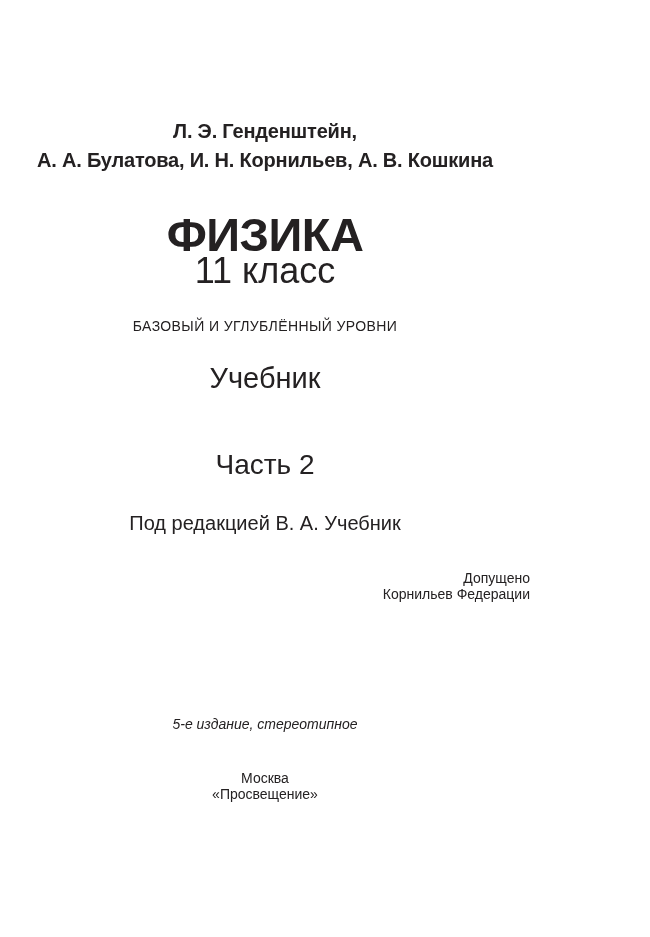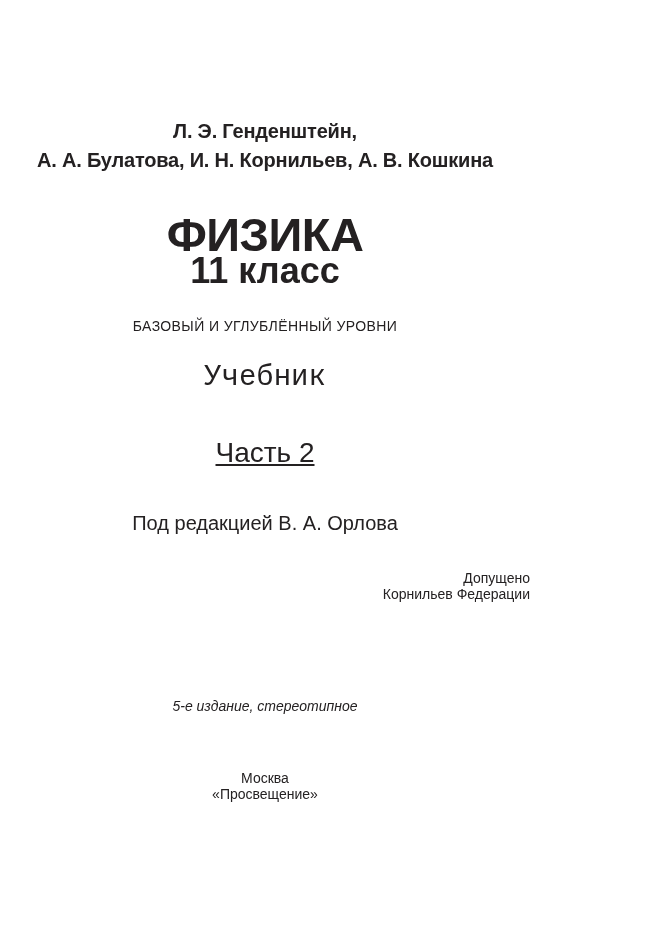--- a/index.html
+++ b/index.html
@@ -33,65 +33,63 @@
   .book-title {
     top: 208px;
     font-size: 47px;
     font-weight: 700;
     line-height: 54px;
     letter-spacing: -0.5px;
   }
   .grade {
     top: 250px;
     font-size: 36px;
-    font-weight: 700;
+    font-weight: 400;
     line-height: 42px;
   }
   .level {
     top: 318px;
     font-size: 14px;
     font-weight: 400;
     letter-spacing: 0.4px;
     line-height: 17px;
   }
   .book-type {
     top: 360px;
     font-size: 29px;
     font-weight: 400;
     line-height: 36px;
-    font-family: Liberation Mono, monospace;
   }
   .parts-note {
     top: 396px;
     font-size: 19px;
     font-weight: 400;
     line-height: 23px;
   }
   .part-number {
-    top: 436px;
+    top: 448px;
     font-size: 28px;
     font-weight: 400;
     line-height: 34px;
-    text-decoration: underline;
   }
   .editor {
     top: 510px;
     font-size: 20px;
     font-weight: 400;
     line-height: 26px;
   }
   .approval {
     top: 570px;
     font-size: 14px;
     font-weight: 400;
     line-height: 16px;
     text-align: right;
   }
   .edition {
-    top: 698px;
+    top: 716px;
     font-size: 14px;
     font-style: italic;
     font-weight: 400;
     line-height: 17px;
   }
   .imprint {
     top: 770px;
     font-size: 14px;
     font-weight: 400;
     line-height: 16px;
@@ -111,21 +109,21 @@
 
   <div class="block grade">11 класс</div>
 
   <div class="block level">БАЗОВЫЙ И УГЛУБЛЁННЫЙ УРОВНИ</div>
 
   <div class="block book-type">Учебник</div>
 
 
   <div class="block part-number">Часть 2</div>
 
-  <div class="block editor">Под редакцией В. А. Орлова</div>
+  <div class="block editor">Под редакцией В. А. Учебник</div>
 
   <div class="block approval">
     <div>Допущено</div>
     <div>Корнильев Федерации</div>
   </div>
 
   <div class="block edition">5-е издание, стереотипное</div>
 
   <div class="block imprint">
     <div>Москва</div>

